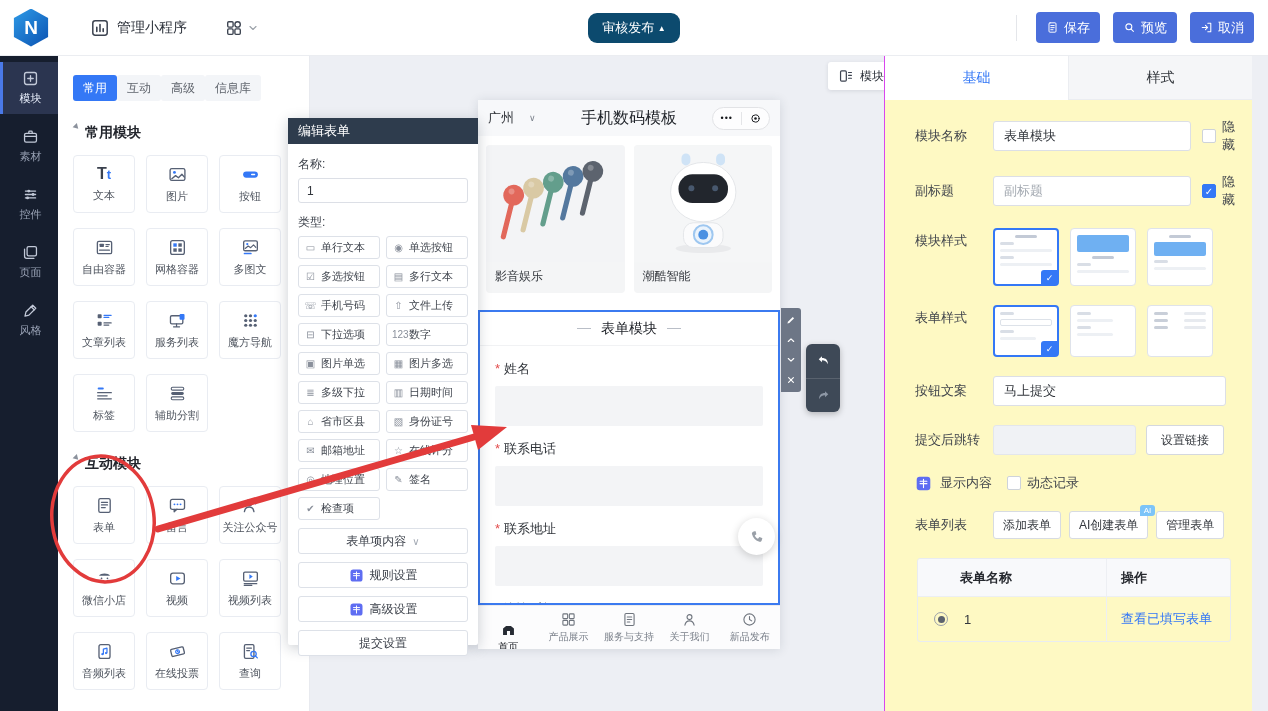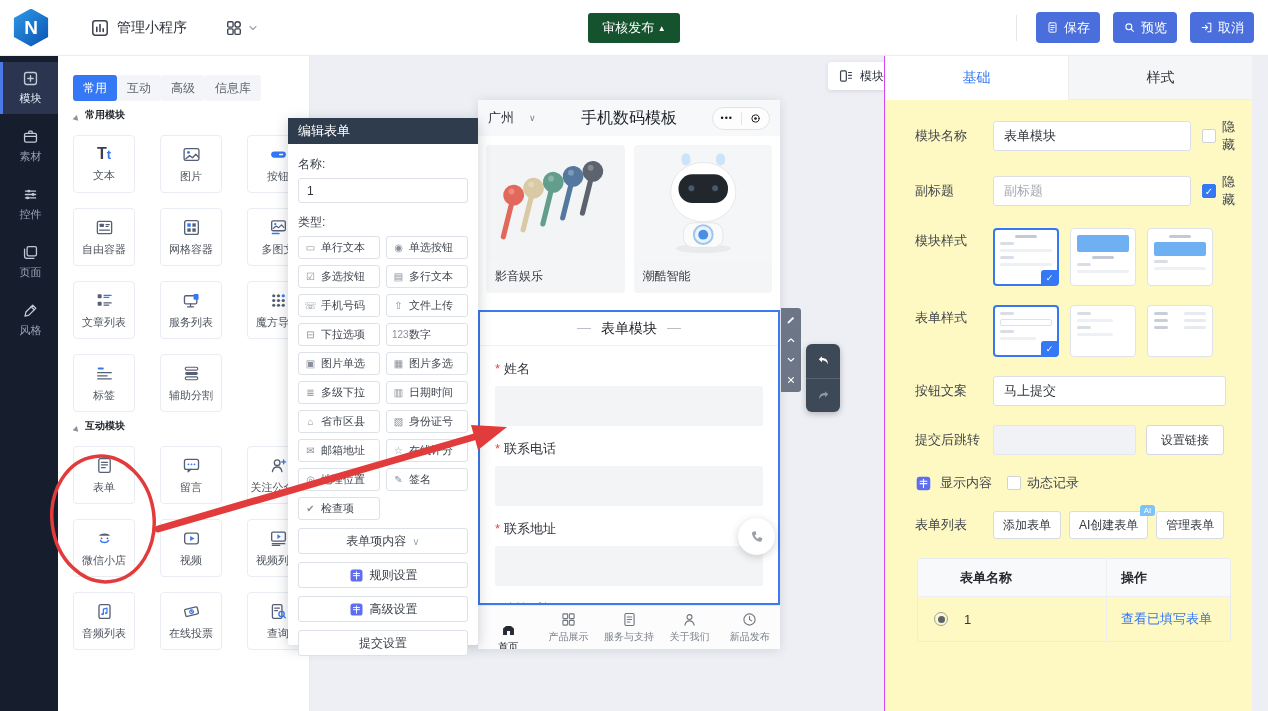--- a/index.html
+++ b/index.html
@@ -8,45 +8,45 @@
   .app { position:relative; width:1268px; height:711px; }
 
   
   .topbar { position:absolute; left:0; top:0; width:1268px; height:56px; background:#fff;
             border-bottom:1px solid #ebedf1; display:flex; align-items:center; z-index:10; }
   .logo { width:38px; height:38px; margin-left:12px; background:linear-gradient(135deg,#2f9ce8,#0a50b0);
           clip-path:polygon(50% 0,95% 25%,95% 75%,50% 100%,5% 75%,5% 25%); display:flex;
           align-items:center; justify-content:center; color:#fff; font-weight:bold; font-size:19px; }
   .app-entry { display:flex; align-items:center; gap:7px; margin-left:40px; font-size:14px; color:#2c313a; cursor:pointer; }
   .apps-btn { display:flex; align-items:center; gap:4px; margin-left:38px; cursor:pointer; }
-  .publish-btn { position:absolute; left:588px; top:13px; width:92px; height:30px; background:#14532d;
-                 color:#fff; font-size:13px; border:none; border-radius:3px; cursor:pointer; }
+  .publish-btn { position:absolute; left:588px; top:13px; width:92px; height:30px; background:#0c4a6e;
+                 color:#fff; font-size:13px; border:none; border-radius:9px; cursor:pointer; }
   .publish-btn .tri { font-size:8px; vertical-align:1px; }
   .tb-right { position:absolute; right:14px; top:12px; display:flex; align-items:center; gap:13px; }
   .tb-divider { width:1px; height:26px; background:#e4e6ea; margin-right:6px; }
   .tb-btn { height:31px; min-width:62px; padding:0 10px; background:#4a6edb; color:#fff; border:none;
             border-radius:4px; font-size:13px; display:flex; align-items:center; gap:5px; cursor:pointer; }
 
   
   .rail { position:absolute; left:0; top:56px; width:58px; height:655px; background:#161e2e; z-index:6; }
   .rail-item { height:52px; display:flex; flex-direction:column; align-items:center; justify-content:center;
                gap:4px; color:#98a1b4; font-size:11px; cursor:pointer; border-left:3px solid transparent; margin-top:6px; }
   .rail-item.active { background:#2b3550; color:#eaf0fd; border-left-color:#4a79e8; }
 
   
   .module-panel { position:absolute; left:58px; top:56px; width:252px; height:655px; background:#fff;
                   border-right:1px solid #e8eaef; z-index:5; overflow:hidden; }
   .mp-tabs { display:flex; padding:19px 12px 0 15px; }
   .mp-tab { height:26px; padding:0 10px; line-height:26px; border-radius:3px; background:#f3f5f8;
             color:#60656d; font-size:12px; cursor:pointer; white-space:nowrap; }
   .mp-tab.active { background:#3478f6; color:#fff; }
-  .mp-sec-head { display:flex; align-items:flex-end; gap:6px; margin:7px 16px 0; font-size:10px;
+  .mp-sec-head { display:flex; align-items:flex-start; gap:6px; margin:23px 16px 0; font-size:14px;
                  font-weight:bold; color:#23262d; }
   .caret { width:0; height:0; border-left:5px solid #8b919c; border-top:3px solid transparent; border-bottom:3px solid transparent; transform:rotate(45deg); }
-  .mp-grid { display:grid; grid-template-columns:repeat(3,62px); gap:15px 25px; padding:13px 12px 0 15px; }
+  .mp-grid { display:grid; grid-template-columns:repeat(3,62px); gap:15px 11px; padding:13px 12px 0 15px; }
   .m-card { height:58px; border:1px solid #e9ecf2; border-radius:4px; background:#fff; display:flex;
             flex-direction:column; align-items:center; justify-content:center; gap:5px; cursor:pointer; overflow:hidden; }
   .m-card-label { font-size:11px; color:#4e545e; white-space:nowrap; }
   .tt { font-weight:bold; color:#3a414d; font-size:16px; line-height:16px; }
   .tt i { font-style:normal; color:#3478f6; font-size:13px; }
 
   
   .edit-panel { position:absolute; left:288px; top:118px; width:190px; height:527px; background:#fff;
                 box-shadow:0 3px 14px rgba(20,30,50,.22); z-index:20; border-radius:2px; }
   .ep-header { height:26px; background:#2e3c4d; color:#fff; font-size:13px; line-height:26px; padding-left:10px; }

